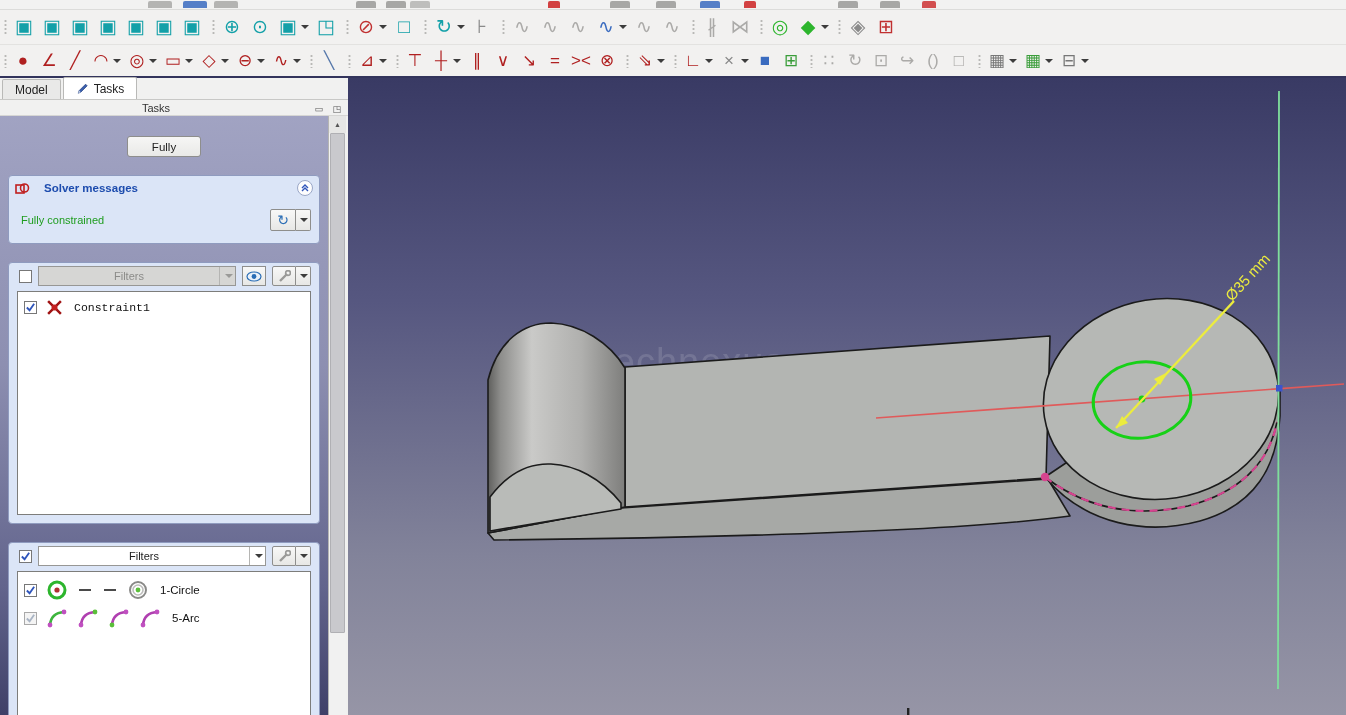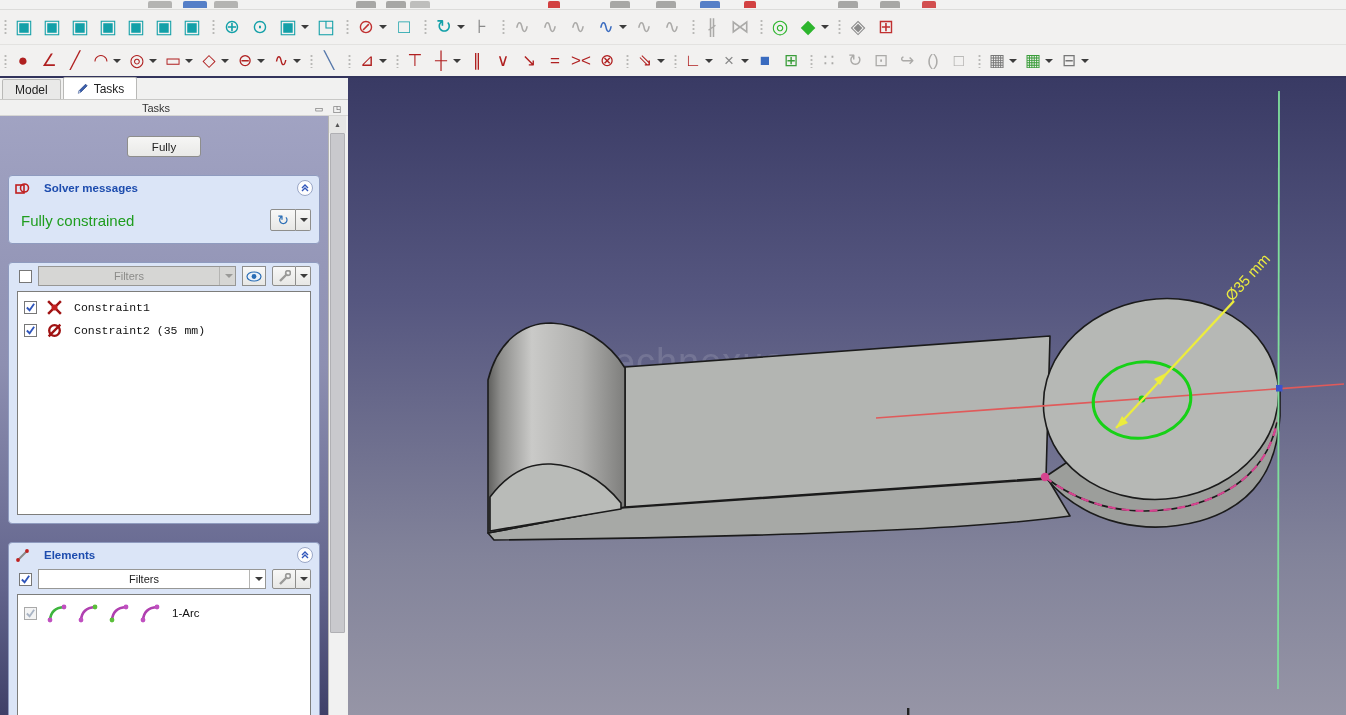--- a/index.html
+++ b/index.html
@@ -44,21 +44,21 @@
   .scroll-thumb { position:absolute; top:17px; left:1px; width:15px; height:500px; background:#c9c9cd; border:1px solid #b0b0b4; border-radius:1px; cursor:pointer; }
 
   .close-btn { display:block; margin:20px auto 0; width:74px; height:21px; background:linear-gradient(#f6f6f5,#e9e9e7); border:1px solid #8e8e8c; border-radius:3px; font-size:11.5px; color:#222; font-family:"Liberation Sans",sans-serif; cursor:pointer; }
 
   .gbox { margin:18px 8px 0 8px; background:#dbe5f7; border:1px solid #8f9bbf; border-radius:4px; overflow:hidden; }
   .gbox-head { display:flex; align-items:center; gap:14px; padding:4px 6px 3px 6px; }
   .gbox-title { font-size:11.5px; font-weight:bold; color:#1d4cae; }
   .collapse { margin-left:auto; width:16px; height:16px; border-radius:50%; background:#fdfdfe; border:1px solid #9aa7c7; display:flex; align-items:center; justify-content:center; cursor:pointer; }
 
   .solver-content { display:flex; align-items:center; padding:10px 8px 12px 12px; }
-  .solver-msg { font-size:15px; color:#1f9d1f; flex:1; }
+  .solver-msg { font-size:11px; color:#1f9d1f; flex:1; }
   .split-btn { display:flex; }
   .split-btn .seg { height:22px; background:linear-gradient(#f8f8f7,#e7e7e5); border:1px solid #8e8e8c; display:flex; align-items:center; justify-content:center; cursor:pointer; }
   .split-btn .seg.main { width:26px; font-size:14px; color:#2a6db5; border-radius:2px 0 0 2px; }
   .split-btn .seg.arrow { width:15px; border-left:none; border-radius:0 2px 2px 0; }
 
   .filter-row { display:flex; align-items:center; gap:6px; padding:3px 8px 5px 10px; }
   .cb { width:13px; height:13px; background:#fff; border:1px solid #777; display:inline-flex; align-items:center; justify-content:center; flex:none; cursor:pointer; }
   .cb.disabled { border-color:#a9a9a9; background:#f4f4f4; }
   .combo { flex:1; height:20px; border:1px solid #979795; display:flex; align-items:stretch; font-size:11px; cursor:pointer; }
   .combo .val { flex:1; display:flex; align-items:center; justify-content:center; }
@@ -462,50 +462,24 @@
                   <polyline points="2,6 5,9 10,2" fill="none" stroke="#2f55bb" stroke-width="2"></polyline>
                 </svg>
             </span>
             <svg width="17" height="17" viewBox="0 0 16 16">
               <line x1="2" y1="2" x2="14" y2="14" stroke="#a01212" stroke-width="2.4"></line>
               <line x1="14" y1="2" x2="2" y2="14" stroke="#a01212" stroke-width="2.4"></line>
               <circle cx="8" cy="8" r="2.8" fill="#c42222"></circle>
             </svg>
             <span class="lbl">Constraint1</span>
           </div>
-          <div class="lrow">
-            <span class="cb">
-              <svg width="11" height="11" viewBox="0 0 12 12">
-                  <polyline points="2,6 5,9 10,2" fill="none" stroke="#2f55bb" stroke-width="2"></polyline>
-                </svg>
-            </span>
-            <svg width="17" height="17" viewBox="0 0 16 16">
-              <circle cx="8" cy="8" r="5" fill="none" stroke="#a01212" stroke-width="2.2"></circle>
-              <line x1="2.5" y1="13.5" x2="13.5" y2="2.5" stroke="#a01212" stroke-width="2.2"></line>
-            </svg>
-            <span class="lbl">Constraint2 (35 mm)</span>
-          </div>
         </div>
       </div>
 
       <div class="gbox" style="height:310px; display:flex; flex-direction:column;">
-        <div class="gbox-head">
-          <svg width="15" height="15" viewBox="0 0 15 15">
-            <line x1="3" y1="12" x2="12" y2="3" stroke="#8a8a88" stroke-width="2"></line>
-            <circle cx="3" cy="12" r="1.9" fill="#c02020"></circle>
-              <circle cx="12" cy="3" r="1.9" fill="#c02020"></circle>
-          </svg>
-          <span class="gbox-title">Elements</span>
-          <span class="collapse">
-            <svg width="10" height="10" viewBox="0 0 10 10">
-              <polyline points="2,5 5,2 8,5" fill="none" stroke="#2f55bb" stroke-width="1.4"></polyline>
-              <polyline points="2,8 5,5 8,8" fill="none" stroke="#2f55bb" stroke-width="1.4"></polyline>
-            </svg>
-          </span>
-        </div>
         <div class="filter-row">
           <span class="cb">
             <svg width="11" height="11" viewBox="0 0 12 12">
                 <polyline points="2,6 5,9 10,2" fill="none" stroke="#2f55bb" stroke-width="2"></polyline>
               </svg>
           </span>
           <span class="combo enabled">
             <span class="val">Filters</span>
             <span class="arr">
                 <span class="dd"></span>
@@ -518,20 +492,43 @@
                   <circle cx="10" cy="3" r="2.4" fill="none" stroke="#9a9a98" stroke-width="1.6"></circle>
                 </svg>
             </span>
             <span class="seg arrow" style="height:20px;">
                 <span class="dd"></span>
               </span>
           </span>
         </div>
         <div class="list" style="flex:1;">
           <div class="lrow">
+            <span class="cb">
+              <svg width="11" height="11" viewBox="0 0 12 12">
+                  <polyline points="2,6 5,9 10,2" fill="none" stroke="#2f55bb" stroke-width="2"></polyline>
+                </svg>
+            </span>
+            <svg width="22" height="22" viewBox="0 0 22 22">
+              <circle cx="11" cy="11" r="8" fill="none" stroke="#2db52d" stroke-width="3"></circle>
+              <circle cx="11" cy="11" r="2.6" fill="#b03030"></circle>
+            </svg>
+            <svg width="16" height="16" viewBox="0 0 16 16">
+                <line x1="2" y1="8" x2="14" y2="8" stroke="#4a4a4a" stroke-width="2.2"></line>
+              </svg>
+            <svg width="16" height="16" viewBox="0 0 16 16">
+                <line x1="2" y1="8" x2="14" y2="8" stroke="#4a4a4a" stroke-width="2.2"></line>
+              </svg>
+            <svg width="22" height="22" viewBox="0 0 22 22">
+              <circle cx="11" cy="11" r="8" fill="none" stroke="#8a8a88" stroke-width="2"></circle>
+              <circle cx="11" cy="11" r="5" fill="none" stroke="#bdbdbb" stroke-width="1.6"></circle>
+              <circle cx="11" cy="11" r="2.4" fill="#5abf3a"></circle>
+            </svg>
+            <span class="lbl">1-Circle</span>
+          </div>
+          <div class="lrow">
             <span class="cb disabled">
               <svg width="11" height="11" viewBox="0 0 12 12">
                   <polyline points="2,6 5,9 10,2" fill="none" stroke="#a9b4c4" stroke-width="2"></polyline>
                 </svg>
             </span>
             <svg width="22" height="22" viewBox="0 0 22 22">
               <path d="M4,18 Q5,6 18,5" fill="none" stroke="#3db53d" stroke-width="2.6"></path>
               <circle cx="4" cy="18" r="2.4" fill="#c050c0"></circle>
                 <circle cx="18" cy="5" r="2.4" fill="#c050c0"></circle>
             </svg>
@@ -543,21 +540,21 @@
             <svg width="22" height="22" viewBox="0 0 22 22">
               <path d="M4,18 Q5,6 18,5" fill="none" stroke="#b040b0" stroke-width="2.6"></path>
               <circle cx="4" cy="18" r="2.4" fill="#5abf3a"></circle>
                 <circle cx="18" cy="5" r="2.4" fill="#c050c0"></circle>
             </svg>
             <svg width="22" height="22" viewBox="0 0 22 22">
               <path d="M4,18 Q5,6 18,5" fill="none" stroke="#b040b0" stroke-width="2.6"></path>
               <circle cx="4" cy="18" r="2.4" fill="#c050c0"></circle>
                 <circle cx="18" cy="5" r="2.4" fill="#c050c0"></circle>
             </svg>
-            <span class="lbl">1-Arc</span>
+            <span class="lbl">5-Arc</span>
           </div>
         </div>
       </div>
 
     </div>
 
     <div class="scrollbar">
       <div class="scroll-up">▲</div>
       <div class="scroll-thumb"></div>
     </div>

